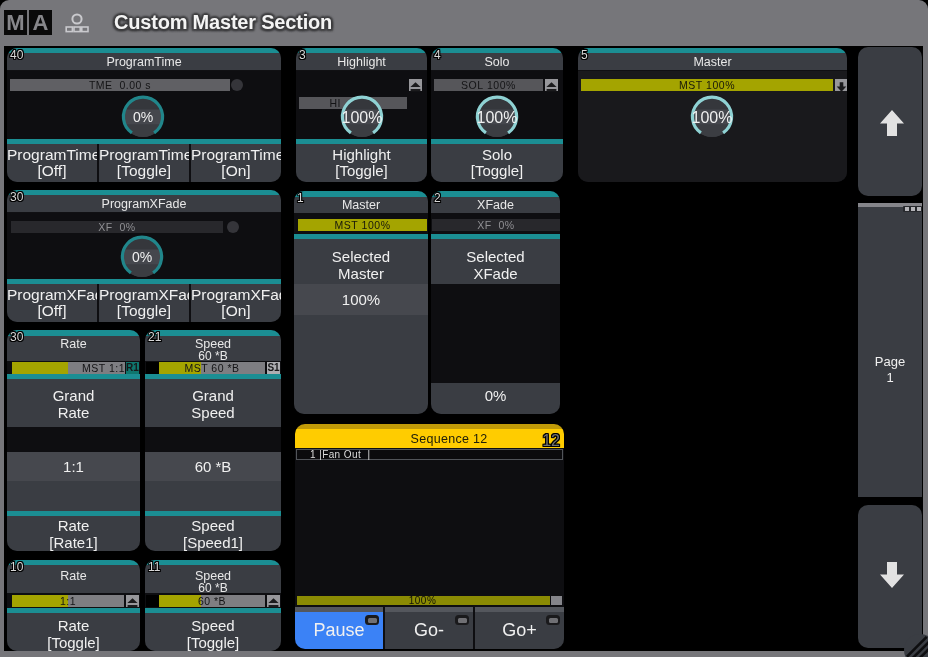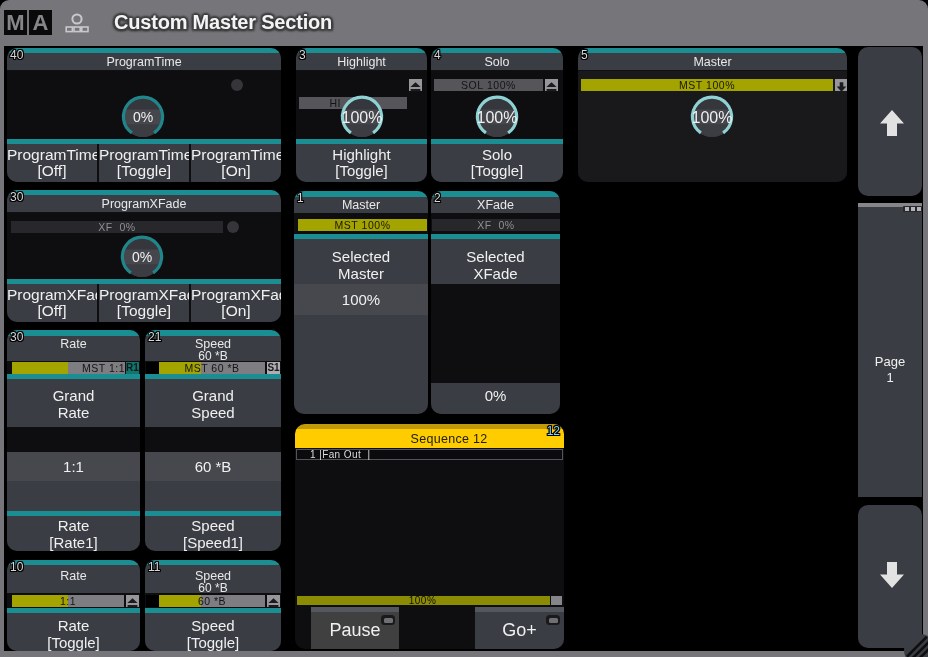--- a/index.html
+++ b/index.html
@@ -20,20 +20,24 @@
 <rect x="18.8" y="18" width="6.2" height="4.6" fill="none" stroke="#c9c9cd" stroke-width="1.6"></rect>
   </svg>
 <div class="abs" style="left:114px;top:11px;font-size:20px;letter-spacing:-0.2px;font-weight:bold;color:#f4f4f4;
  text-shadow:-2px -1px 2px #3c3c3e,2px -1px 2px #3c3c3e,-2px 2px 2px #3c3c3e,2px 2px 2px #3c3c3e,0 2px 2px #3c3c3e,0 -2px 2px #3c3c3e">Custom Master Section</div>
 <div class="panel" style="left:7px;top:48px;width:274px;height:134px">
     <div class="abs" style="left:0;top:0;width:274px;height:5px;background:#1b8e93"></div>
     <div class="num">40</div>
     <div class="abs" style="left:0;top:5px;width:274px;height:17px;background:#3a3d43"></div>
     <div class="ttl" style="top:7px">ProgramTime</div>
     <div class="abs" style="left:0;top:23px;width:274px;height:111px;background:#0e0e11"></div>
+    <div class="abs" style="left:3px;top:31px;width:220px;height:12px">
+      <div class="abs" style="left:0px;top:0;width:220px;height:12px;background:#606064"></div>
+      <div class="abs" style="left:0;top:0;width:220px;text-align:center;font-size:10.5px;line-height:13px;color:#141416;letter-spacing:0.5px">TME&nbsp; 0.00&nbsp;s</div>
+    </div>
     <div class="abs" style="left:224px;top:31px;width:12px;height:12px;border-radius:6px;background:#35353a"></div>
     <svg style="position:absolute;left:113px;top:46px" width="46" height="46" viewBox="0 0 46 46">
 <clipPath id="k1">
         <circle cx="23" cy="23" r="20"></circle>
       </clipPath>
 <circle cx="23" cy="23" r="20" fill="#35373c"></circle>
 <g clip-path="url(#k1)">
         <rect x="2" y="30.5" width="42" height="13" fill="#3b3d42"></rect>
 <rect x="2" y="15.5" width="42" height="15" fill="#45474d"></rect>
       </g>
@@ -267,34 +271,40 @@
     <div style="position:absolute;left:122px;top:35px;width:13px;height:12px;background:#97979b">
 <svg width="13" height="12">
         <path d="M6.5 1.2 L11.6 6 L1.4 6 Z" fill="#1b1b1d"></path>
         <rect x="1.6" y="8" width="9.8" height="2.4" fill="#1b1b1d"></rect>
       </svg></div>
     <div class="abs" style="left:0;top:48px;width:136px;height:5px;background:#1b8e93"></div>
     <div class="abs ctr" style="left:0;top:53px;width:136px;height:38px;background:#3a3d43;font-size:15px;line-height:17px;padding-top:4px">Speed<br>[Toggle]</div>
   </div>
 <div class="panel" style="left:295px;top:424px;width:269px;height:225px;background:#0e0e11">
     <div class="abs" style="left:0;top:0;width:269px;height:5px;background:#c09a08"></div>
-    <div class="abs" style="right:4px;top:0px;font-size:12px;color:#7dd3fc;z-index:5;text-shadow:-1px -1px 0 #000,1px -1px 0 #000,-1px 1px 0 #000,1px 1px 0 #000,0 -1px 0 #000,0 1px 0 #000,-1px 0 0 #000,1px 0 0 #000">12</div>
+    <div class="abs" style="right:4px;top:8px;font-size:16px;color:#737373;z-index:5;text-shadow:-1px -1px 0 #000,1px -1px 0 #000,-1px 1px 0 #000,1px 1px 0 #000,0 -1px 0 #000,0 1px 0 #000,-1px 0 0 #000,1px 0 0 #000">12</div>
     <div class="abs" style="left:0;top:5px;width:269px;height:19px;background:#fc0"></div>
     <div class="abs ctr" style="left:0;top:8px;width:308px;font-size:12.5px;color:#20200a;letter-spacing:0.3px">Sequence 12</div>
     <div class="abs" style="left:1px;top:24.5px;width:267px;height:11px;background:#0b0b0d;border:1px solid #515459;color:#dcdcdc;font-size:10px;line-height:10px;padding-left:13px;letter-spacing:0.4px">1 |Fan Out&nbsp;&nbsp;|</div>
     <div class="abs" style="left:0;top:172px;width:269px;height:9px">
       <div class="abs" style="left:2px;top:0;width:253px;height:9px;background:#8b8b04"></div>
       <div class="abs" style="left:256px;top:0;width:11px;height:9px;background:#85858a"></div>
       <div class="abs" style="left:0;top:0;width:255px;text-align:center;font-size:10px;line-height:9px;color:#131306;letter-spacing:0.5px">100%</div>
     </div>
-    <div class="abs" style="left:16px;top:183px;width:88px;height:42px;background:#404040;border-top:5px solid #54575d">
+    <div class="abs" style="left:0px;top:183px;width:88px;height:42px;background:#3b82f6;border-top:5px solid #54575d">
       <div class="abs" style="right:4px;top:3px;width:14px;height:10px;background:#1a1a1c;border-radius:3.5px">
         <div class="abs" style="left:2.5px;top:2.5px;width:9px;height:5px;background:#707074;border-radius:1.5px"></div>
       </div>
       <div class="abs ctr" style="left:0;top:8px;width:88px;font-size:18px">Pause</div>
+    </div>
+    <div class="abs" style="left:90px;top:183px;width:88px;height:42px;background:#3a3d43;border-top:5px solid #54575d">
+      <div class="abs" style="right:4px;top:3px;width:14px;height:10px;background:#1a1a1c;border-radius:3.5px">
+        <div class="abs" style="left:2.5px;top:2.5px;width:9px;height:5px;background:#707074;border-radius:1.5px"></div>
+      </div>
+      <div class="abs ctr" style="left:0;top:8px;width:88px;font-size:18px">Go-</div>
     </div>
     <div class="abs" style="left:180px;top:183px;width:89px;height:42px;background:#3a3d43;border-top:5px solid #54575d">
       <div class="abs" style="right:4px;top:3px;width:14px;height:10px;background:#1a1a1c;border-radius:3.5px">
         <div class="abs" style="left:2.5px;top:2.5px;width:9px;height:5px;background:#707074;border-radius:1.5px"></div>
       </div>
       <div class="abs ctr" style="left:0;top:8px;width:89px;font-size:18px">Go+</div>
     </div>
   </div>
 <div class="panel" style="left:858px;top:47px;width:64px;height:149px;background:#3a3d43">
 <svg class="abs" style="left:22px;top:63px" width="24" height="26">

